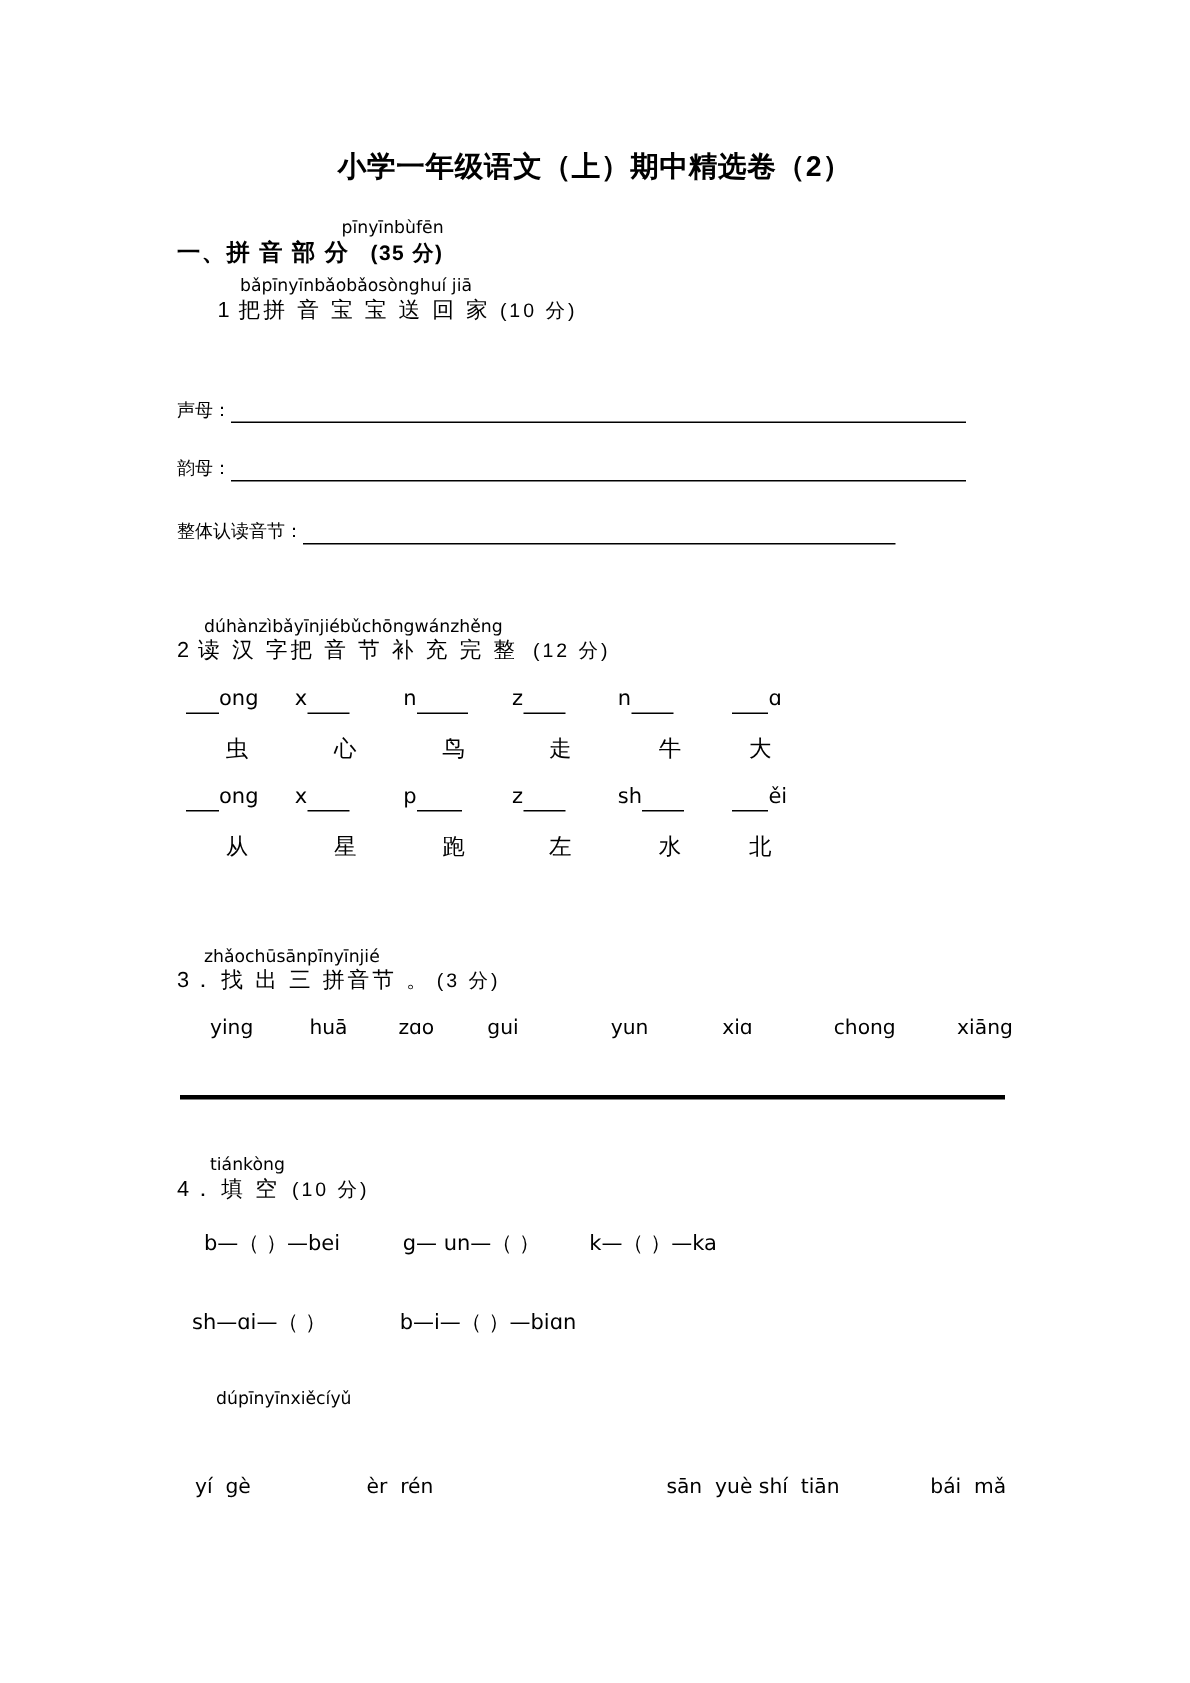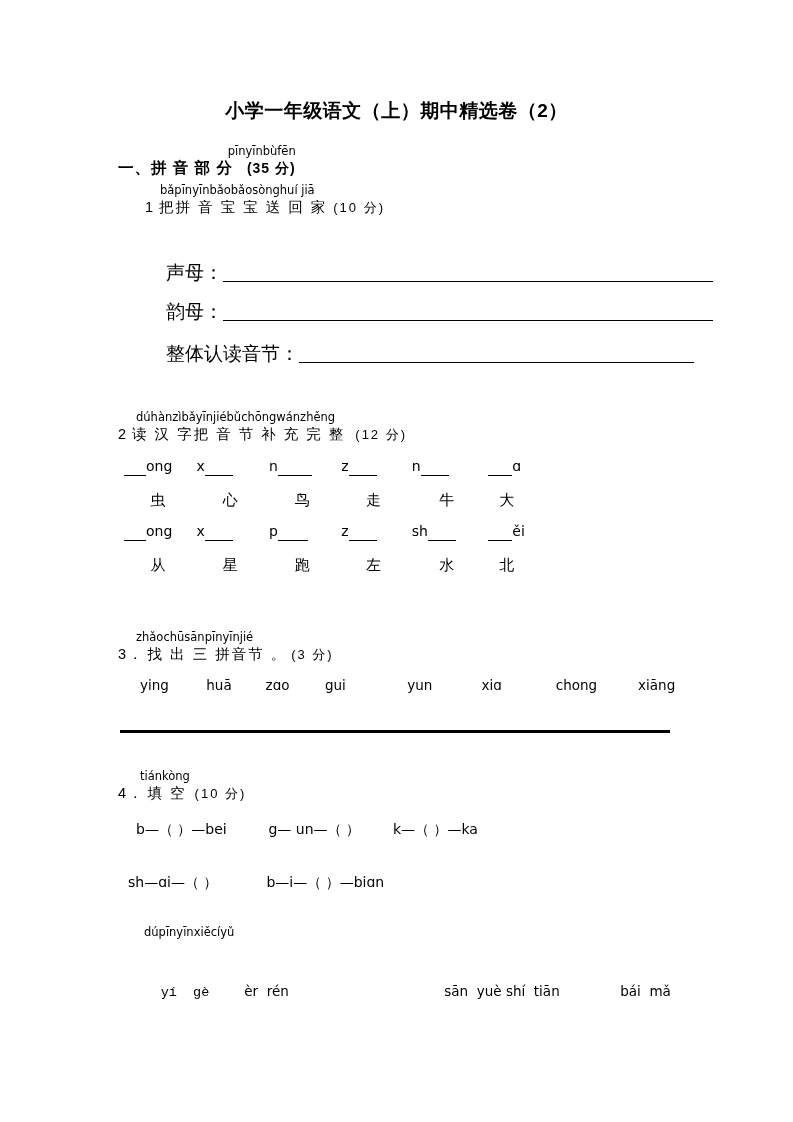--- a/index.html
+++ b/index.html
@@ -90,21 +90,21 @@
   .hz-row span { display: inline-block; text-align: center; }
 
   
   .answer-line {
     position: absolute;
     white-space: nowrap;
     font-size: 14px;
     display: flex;
     align-items: flex-end;
   }
-  .answer-label { font-size: 19px; line-height: 18px; margin-left: 48px; }
+  .answer-label { font-size: 12px; line-height: 18px; }
   .answer-rule {
     display: inline-block;
     border-bottom: 1px solid #000;
     height: 13px;
   }
 
   
   .thick-rule {
     position: absolute;
     left: 120px;
@@ -254,20 +254,20 @@
   <div class="fill-row" style="left:128px; top:855px;">
     <span class="grp" style="width:134px;margin-top:16px;">sh—ɑi—（    ）</span>
     <span class="grp">b—i—（   ）—biɑn</span>
   </div>
 
   <div class="ruby-line sec-head" style="left:118px; top:926px;">
     <span class="ruby-py" style="padding-left:26px;">dúpīnyīnxiěcíyǔ</span>
   </div>
 
   <div class="word-row" style="left:130px; top:981px;">
-    <span class="w" style="width:110px; text-align:center;font-family:Liberation Mono, monospace;"><span>yí</span>&nbsp;&nbsp;<span>gè</span></span>
+    <span class="w" style="width:110px; text-align:left;"><span>yí</span>&nbsp;&nbsp;<span>gè</span></span>
     <span class="w" style="width:120px; text-align:left;"><span>èr</span>&nbsp;&nbsp;<span>rén</span></span>
     <span class="w" style="width:133px; text-align:right;"><span>sān</span>&nbsp;&nbsp;<span>yuè</span></span>
     <span class="w" style="width:110px; text-align:left;"><span>shí</span>&nbsp;&nbsp;<span>tiān</span></span>
     <span class="w" style="text-align:left;"><span>bái</span>&nbsp;&nbsp;<span>mǎ</span></span>
   </div>
 
 </div>
 
 </body></html>

